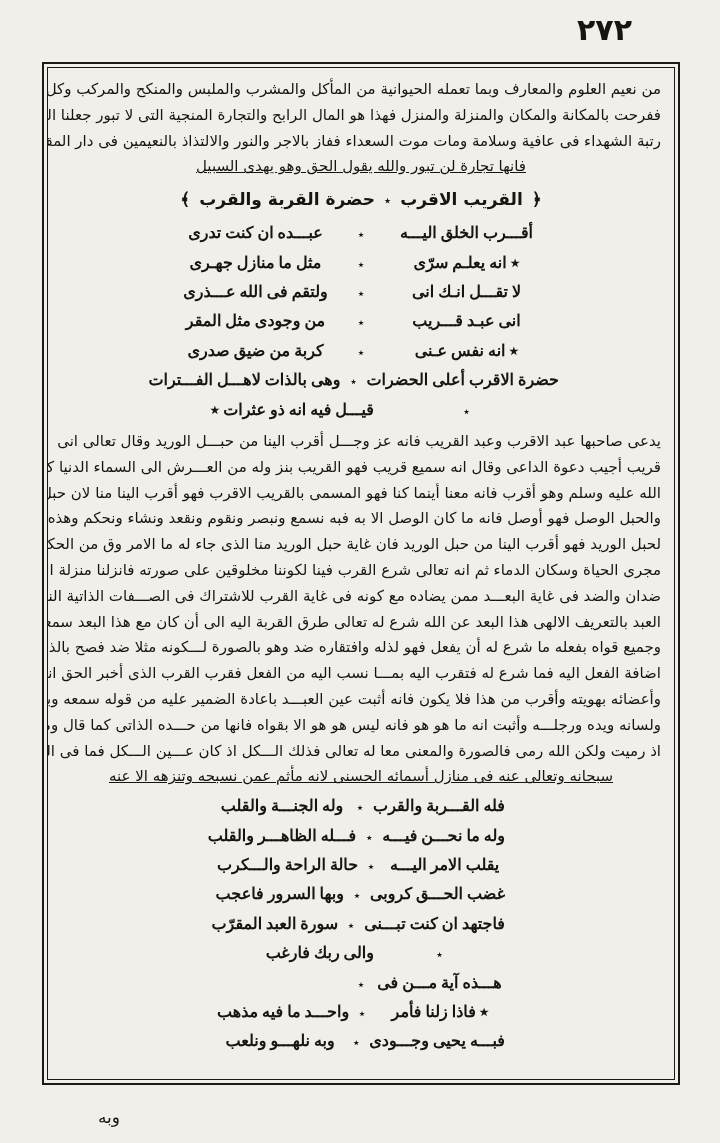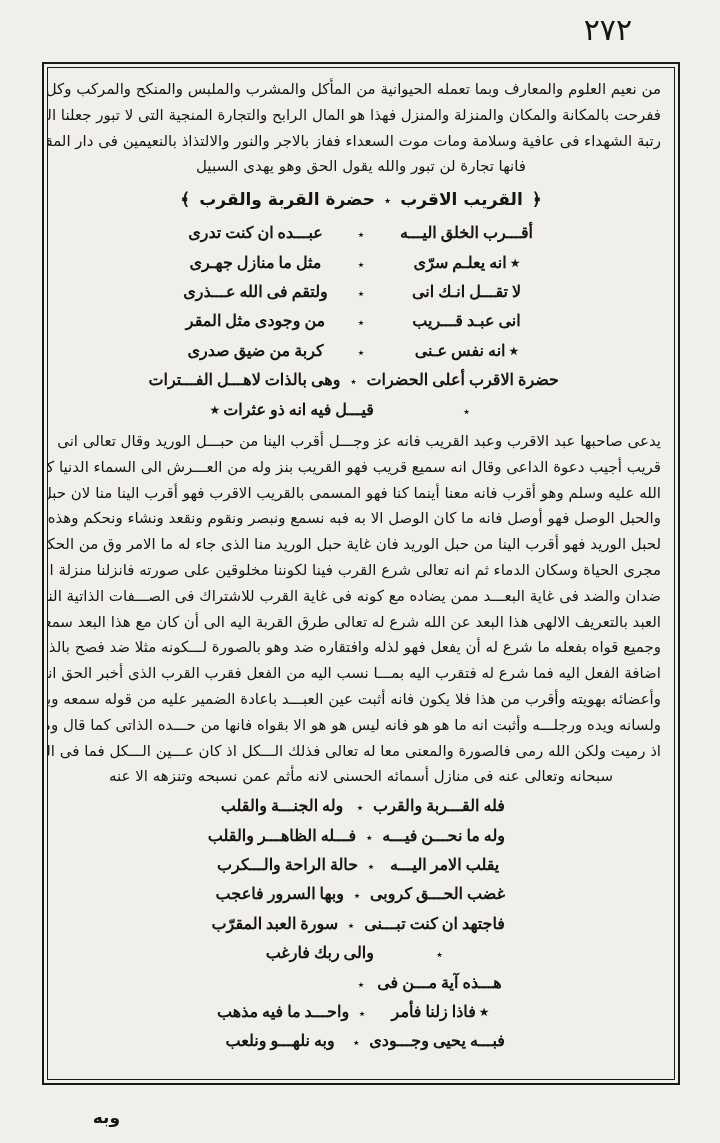--- a/index.html
+++ b/index.html
@@ -13,21 +13,21 @@
   .page{
     position:relative;
     width:720px;height:1143px;
     background:#f1efea;
     direction:rtl;
   }
   .page-number{
     position:absolute;
     top:12px;right:88px;
     font-size:30px;
-    font-weight:normal;
+    font-weight:bold;
     letter-spacing:2px;
   }
   .frame-outer{
     position:absolute;
     top:62px;left:42px;right:40px;bottom:58px;
     border:2.5px solid #1c1a17;
     padding:3px;
     box-sizing:border-box;
     background:#f1efea;
   }
@@ -42,20 +42,21 @@
     font-size:15px;
     line-height:25.8px;
     text-align:justify;
     text-align-last:justify;
     white-space:nowrap;
   }
   .prose-line.centered{
     text-align:right;
     text-align-last:center;
     white-space:normal;
+    text-decoration:underline;
   }
   .heading{
     display:flex;
     justify-content:center;
     align-items:baseline;
     gap:9px;
     font-size:17px;
     font-weight:bold;
     margin:5px 0 4px 0;
     line-height:28px;
@@ -71,21 +72,21 @@
     line-height:27.4px;
   }
   .hemi{ text-align:center; white-space:nowrap;font-family:Liberation Serif, serif; }
   .star-sep{ text-align:center; font-size:12px; }
   .heading .star-sep{ font-size:13px; }
   .catchword{
     position:absolute;
     bottom:16px;
     right:600px;
     font-size:17px;
-    font-weight:bold;
+    font-weight:normal;
   }
   .prose-block{ margin-top:2px; }
 </style>
 </head>
 <body>
 
 <div class="page">
 
   <div class="page-number">٢٧٢</div>
 

